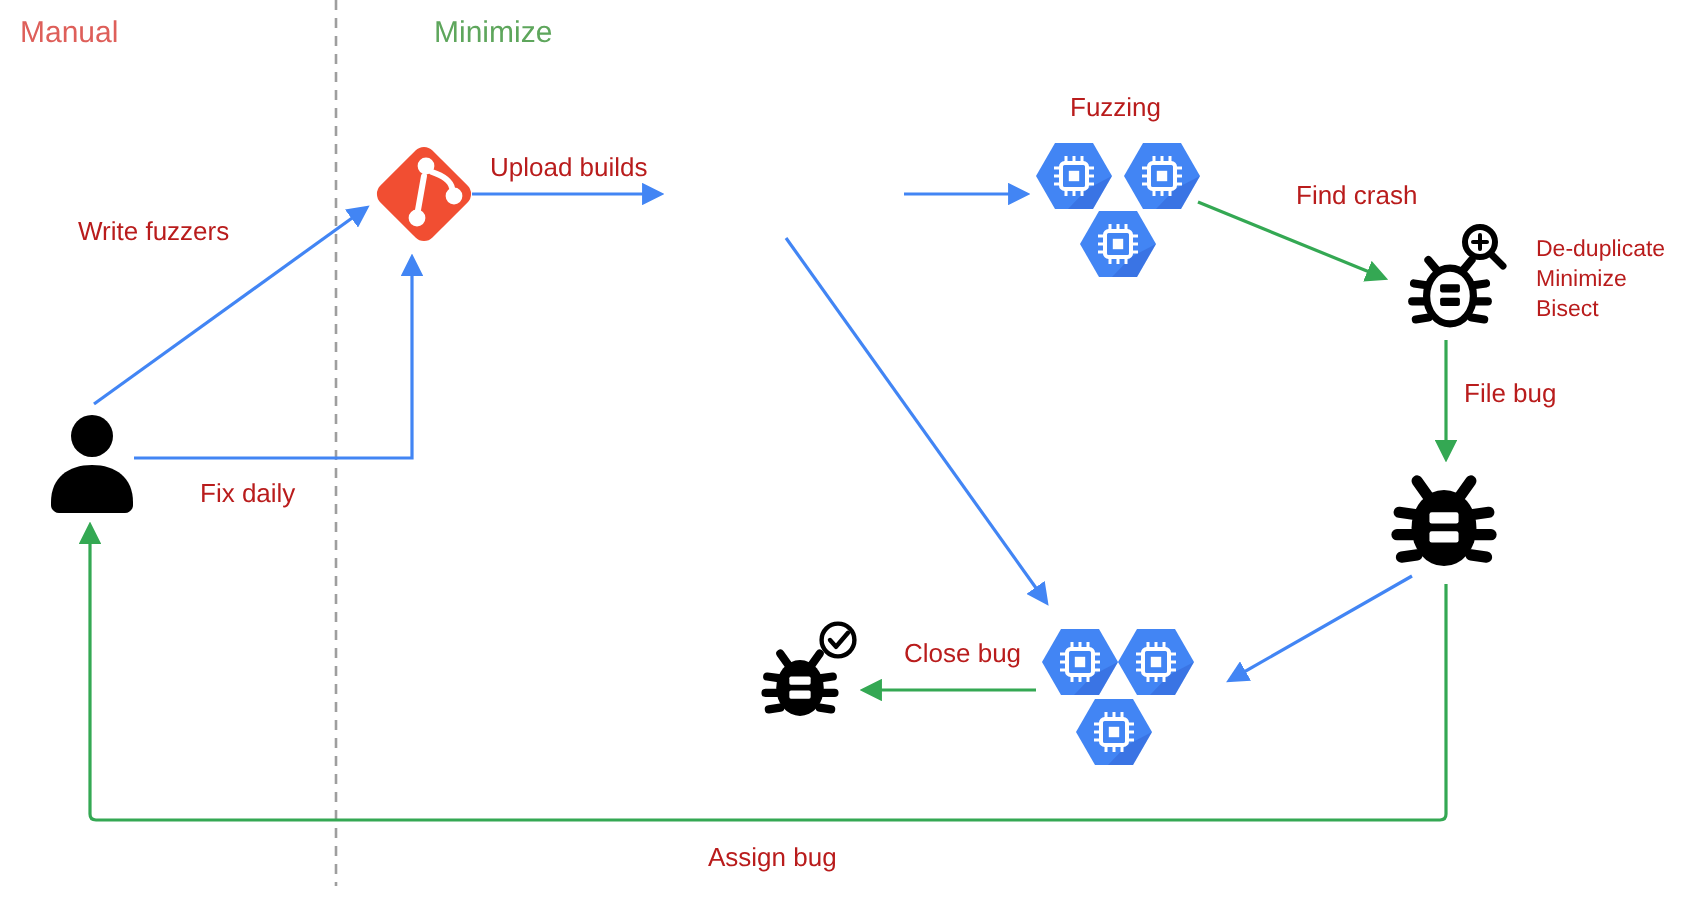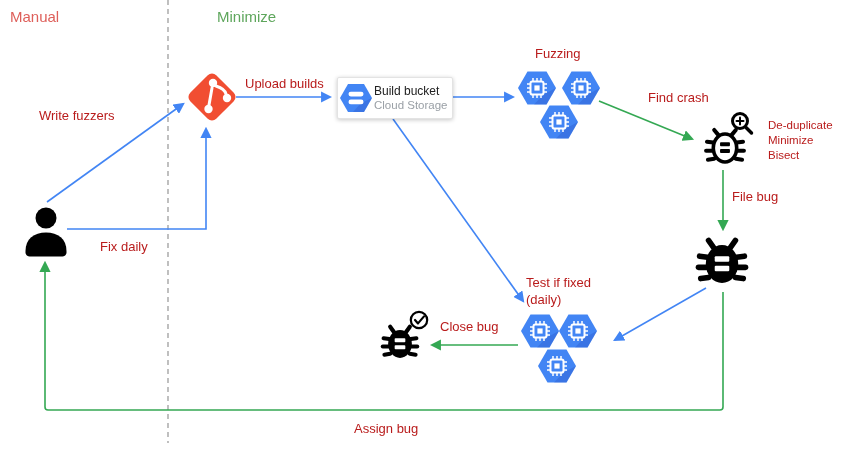--- a/index.html
+++ b/index.html
@@ -9,21 +9,21 @@
   .lbl{position:absolute;font-size:13px;color:#b91c1c;white-space:nowrap;}
   .region-lbl{font-size:15px;}
   .lbl-manual{left:10px;top:8px;color:var(--manual-red);}
   .lbl-automated{left:217px;top:8px;color:var(--automated-green);}
   .lbl-write-fuzzers{left:39px;top:108px;}
   .lbl-fix-bugs{left:100px;top:239px;}
   .lbl-upload-builds{left:245px;top:76px;text-align:right;}
   .lbl-fuzzing{left:535px;top:46px;}
   .lbl-find-crash{left:648px;top:90px;}
   .lbl-file-bug{left:732px;top:189px;}
-  .lbl-close-bug{left:440px;top:319px;}
+  .lbl-close-bug{left:452px;top:319px;}
   .lbl-assign-bug{left:354px;top:421px;}
   .lbl-test-if-fixed{left:526px;top:274px;line-height:17px;}
   .lbl-dedupe{left:768px;top:118px;font-size:11.5px;line-height:15px;}
   
   .bucket-card{position:absolute;left:337px;top:77px;width:114px;height:40px;background:#fff;
     border:1px solid #e3e3e3;border-radius:2px;box-shadow:0 1px 4px rgba(0,0,0,.22);
     display:flex;align-items:center;}
   .bucket-icon{flex:0 0 36px;display:flex;align-items:center;justify-content:center;}
   .bucket-text{display:flex;flex-direction:column;justify-content:center;}
   .bucket-title{font-size:12px;color:#212121;font-weight:500;line-height:14px;}
@@ -175,39 +175,21 @@
 
   <div class="lbl lbl-write-fuzzers">Write fuzzers</div>
   <div class="lbl lbl-fix-bugs">Fix daily</div>
   <div class="lbl lbl-upload-builds">Upload builds</div>
   <div class="lbl lbl-fuzzing">Fuzzing</div>
   <div class="lbl lbl-find-crash">Find crash</div>
   <div class="lbl lbl-file-bug">File bug</div>
   <div class="lbl lbl-close-bug">Close bug</div>
   <div class="lbl lbl-assign-bug">Assign bug</div>
 
-  <div class="lbl lbl-test-if-fixed">
-    <div>Test if fixed</div>
-    <div>(daily)</div>
-  </div>
 
   <div class="lbl lbl-dedupe">
     <div>De-duplicate</div>
     <div>Minimize</div>
     <div>Bisect</div>
   </div>
 
-  <div class="bucket-card">
-    <div class="bucket-icon">
-      <svg width="34" height="32" viewBox="-17 -16 34 32">
-        <polygon class="hex" points="-16,0 -8,-14 8,-14 16,0 8,14 -8,14"></polygon>
-        <polygon class="hex-shadow" points="5,5 16,0 8,14 -3,14"></polygon>
-        <rect x="-7.5" y="-6.2" width="15" height="4.6" rx="2.3" fill="#fff"></rect>
-        <rect x="-7.5" y="1.6" width="15" height="4.6" rx="2.3" fill="#fff"></rect>
-      </svg>
-    </div>
-    <div class="bucket-text">
-      <span class="bucket-title">Build bucket</span>
-      <span class="bucket-sub">Cloud Storage</span>
-    </div>
-  </div>
 
 </div>
 
 </body></html>

